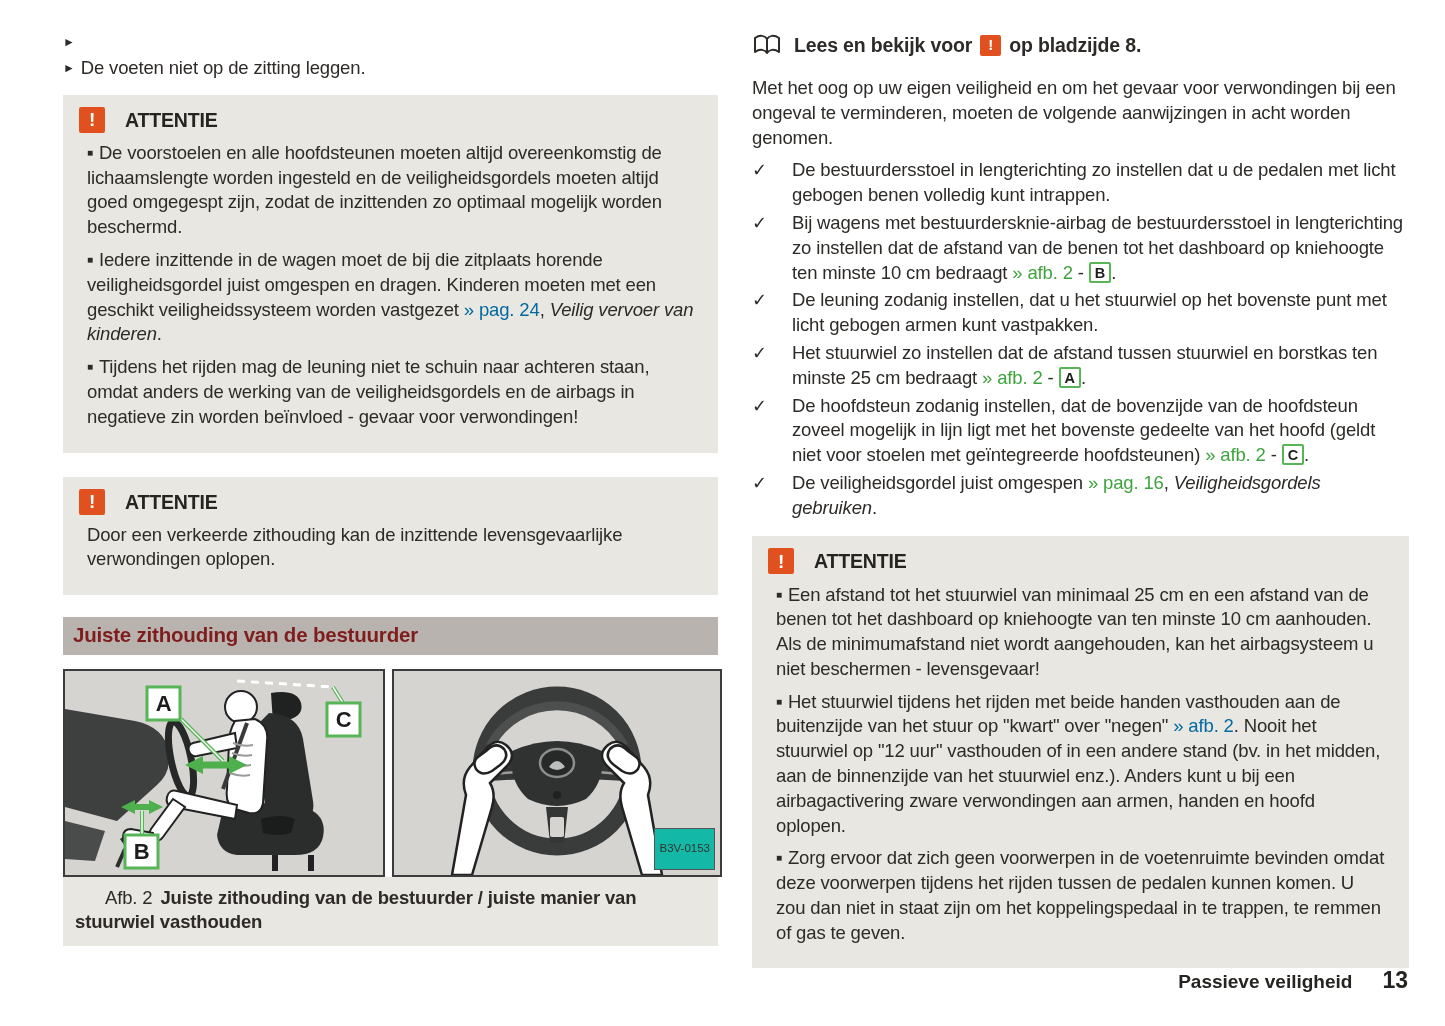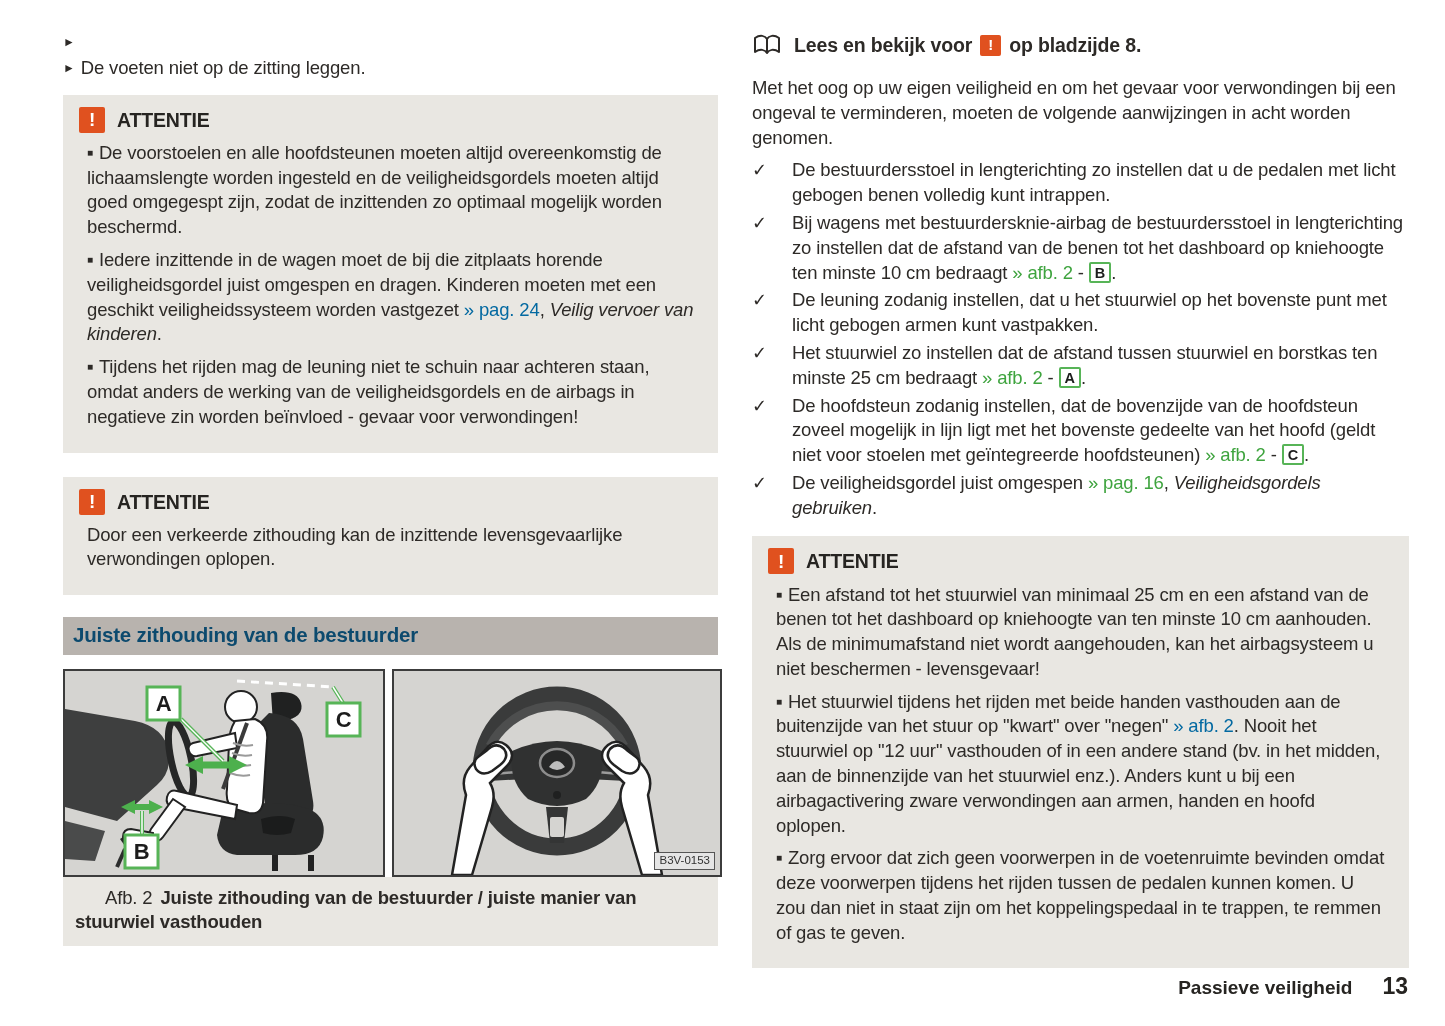--- a/index.html
+++ b/index.html
@@ -23,30 +23,30 @@
   .arrow-glyph{font-size:12px;line-height:24px;margin-right:6px;color:#2d2a27;}
 
   
   .attention{background:#e9e7e2;padding:12px 16px 15px 16px;margin-bottom:14px;}
   .att-head{display:flex;align-items:center;margin-bottom:8px;}
   .warn-sq{
     width:26px;height:26px;background:#e0511f;color:#fff;
     display:inline-flex;align-items:center;justify-content:center;
     font-weight:bold;font-size:19px;border-radius:2px;flex:0 0 auto;
   }
-  .att-title{font-weight:bold;font-size:19.5px;margin-left:12px;color:#262421;}
+  .att-title{font-weight:bold;font-size:19.5px;margin-left:20px;color:#262421;}
   .att-body p{margin:8px;}
   .sq-bullet{font-size:10px;vertical-align:3px;margin-right:6px;}
   .link-orange{color:#0369a1;}
   .link-green{color:#3fa43f;}
   .it{font-style:italic;}
 
   
   .section-bar{
-    background:#b8b3ae;color:#0c4a6e;font-weight:bold;font-size:20.5px;
+    background:#b8b3ae;color:#7f1d1d;font-weight:bold;font-size:20.5px;
     padding:4px 10px 6px 10px;margin:22px 0 14px 0;letter-spacing:-0.2px;
   }
 
   
   .figure-row{display:flex;gap:7px;background:#fff;}
   .fig-panel{border:2px solid #3c3c3c;background:#d5d4d1;position:relative;}
   .fig-panel svg{display:block;}
   .fig-caption{
     background:#e9e7e2;padding:9px 12px 12px 12px;font-size:18.5px;line-height:1.3;
   }
@@ -67,27 +67,27 @@
   .chk-item{display:flex;align-items:flex-start;margin:0 0 3px 0;}
   .chk-glyph{flex:0 0 40px;font-size:18px;line-height:24px;color:#2d2a27;}
   .chk-text{flex:1;}
   .letter-box{
     display:inline-block;border:2px solid #57b457;background:#fff;color:#1d1d1d;
     font-weight:bold;font-size:14.5px;line-height:16px;padding:1px 4px 0 4px;
     border-radius:2px;vertical-align:1px;
   }
 
   
-  .footer{position:absolute;right:37px;bottom:26px;display:flex;align-items:baseline;}
+  .footer{position:absolute;right:37px;bottom:32px;display:flex;align-items:baseline;}
   .footer-section{font-weight:bold;font-size:19px;color:#262421;}
   .footer-page{font-weight:bold;font-size:23px;margin-left:30px;color:#262421;}
 
   .fig-code{
-    position:absolute;right:5px;bottom:5px;background:#e5e5e5;border:1px solid #555;
-    font-size:11.5px;padding:0 4px;color:#333;letter-spacing:0;
+    position:absolute;right:5px;bottom:5px;background:#14b8a6;border:1px solid #555;
+    font-size:11.5px;padding:12px 4px;color:#333;letter-spacing:0;
   }
 </style>
 </head>
 <body>
 
 <div class="page">
 
   <div class="col">
 
     <div class="arrow-list">

